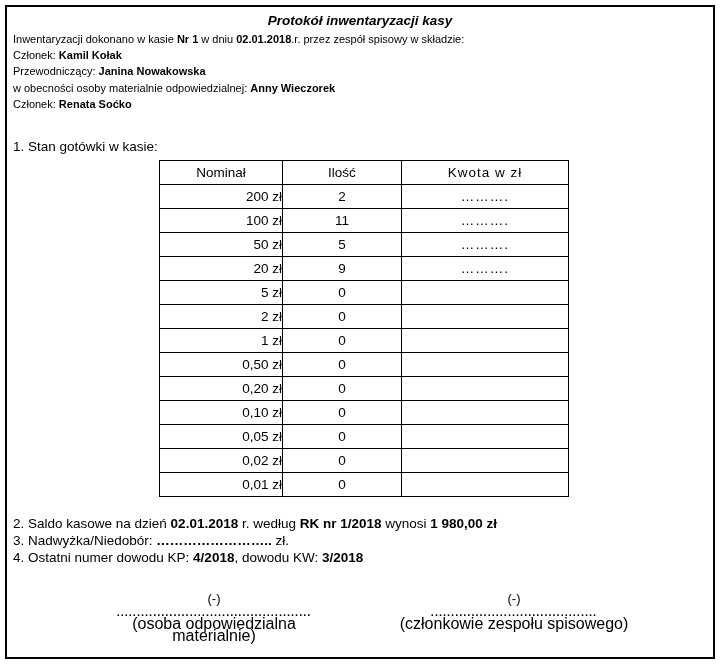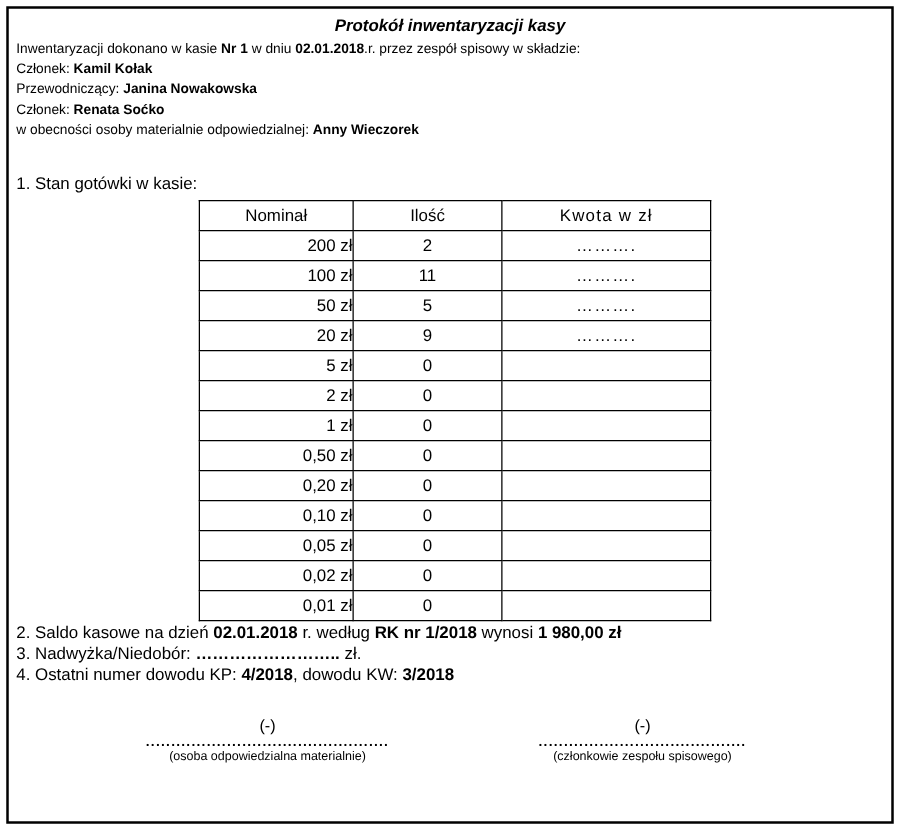--- a/index.html
+++ b/index.html
@@ -49,53 +49,53 @@
     padding: 0;
     font-size: 13.5px;
     font-weight: normal;
     vertical-align: middle;
   }
   table.cash th { text-align: center; }
   .col-nominal { width: 123px; text-align: right; padding-right: 13px; }
   .col-qty     { width: 119px; text-align: center; }
   .col-amount  { width: 167px; text-align: center; letter-spacing: 1px; }
   th.col-nominal { padding-right: 0; text-align: center; }
-  .post-table { }
+  .post-table { margin-top: 18px; }
   .post-line {
     font-size: 13.5px;
     line-height: 17px;
     margin: 0;
   }
   .signatures {
     display: flex;
     margin-top: 25px;
   }
   .sig-block { text-align: center; width: 232px; }
   .sig-left  { margin-left: 85px; }
   .sig-right { margin-left: 68px; }
   .sig-mark  { font-size: 13px; line-height: 15px; }
   .sig-dots  { font-size: 11px; font-weight: bold; line-height: 12px; letter-spacing: 1px; white-space: nowrap; }
-  .sig-label { font-size: 10px; line-height: 12px; }
+  .sig-label { font-size: 16px; line-height: 12px; }
 </style>
 </head>
 <body>
 
 <div class="page">
 
   <div class="doc-title">Protokół inwentaryzacji kasy</div>
 
   <p class="line"><span>Inwentaryzacji dokonano w kasie </span><b>Nr 1</b><span> w dniu </span><b>02.01.2018</b><span>.r. przez zespół spisowy w składzie:</span></p>
 
   <p class="line"><span>Członek: </span><b>Kamil Kołak</b></p>
 
   <p class="line"><span>Przewodniczący: </span><b>Janina Nowakowska</b></p>
 
+  <p class="line"><span>w obecności osoby materialnie odpowiedzialnej: </span><b>Anny Wieczorek</b></p>
+
   <p class="line"><span>Członek: </span><b>Renata Soćko</b></p>
-
-  <p class="line"><span>w obecności osoby materialnie odpowiedzialnej: </span><b>Anny Wieczorek</b></p>
 
   <p class="section-heading">1. Stan gotówki w kasie:</p>
 
   <table class="cash">
     <thead>
       <tr>
         <th class="col-nominal">Nominał</th>
         <th class="col-qty">Ilość</th>
         <th class="col-amount">Kwota w zł</th>
       </tr>

